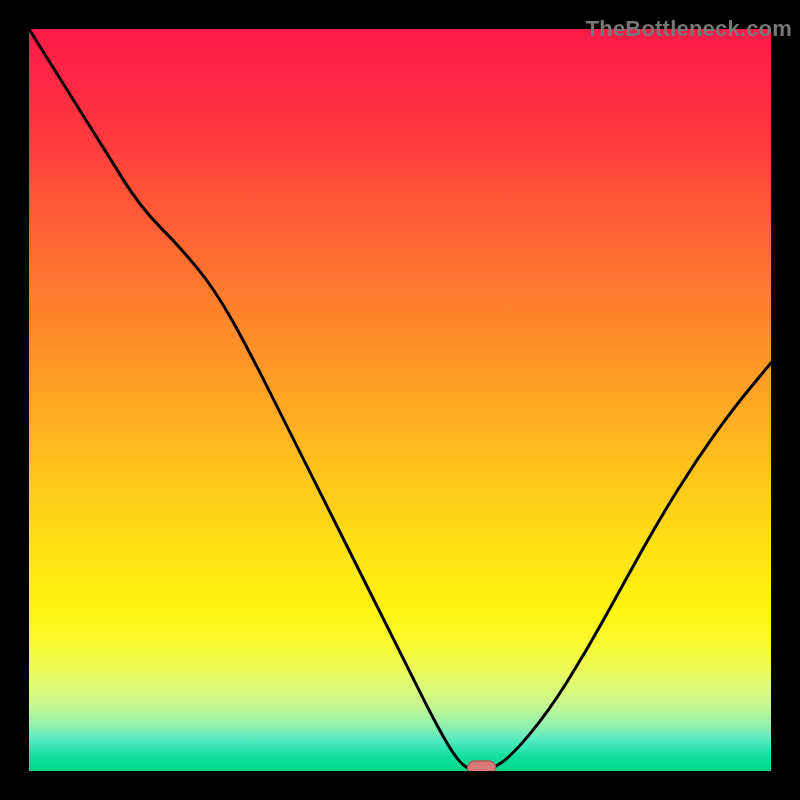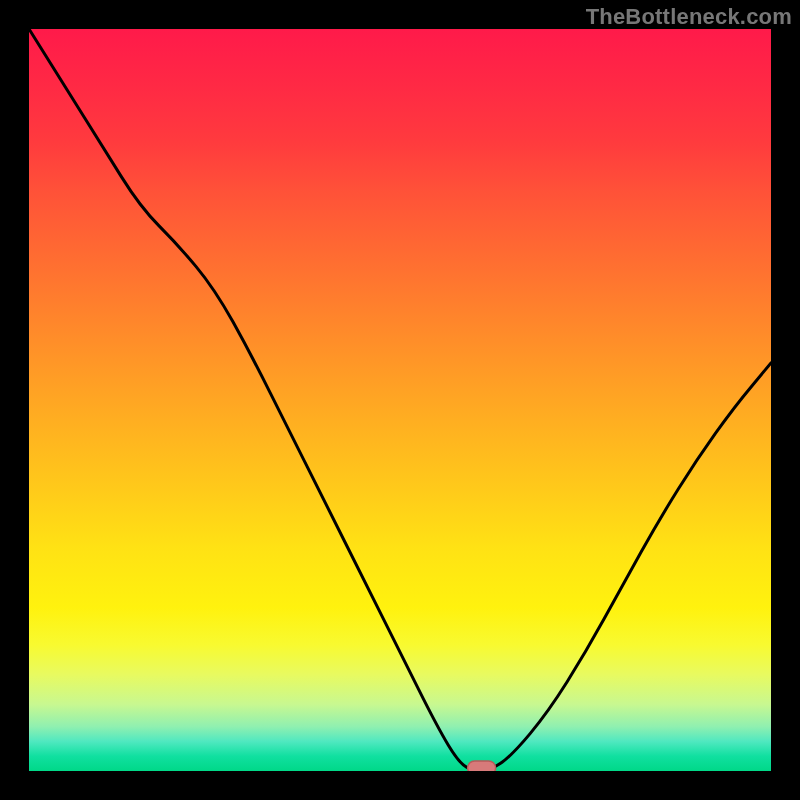--- a/index.html
+++ b/index.html
@@ -45,21 +45,21 @@
   }
   svg.curve {
     position: absolute;
     left: 0;
     top: 0;
     width: 742px;
     height: 742px;
   }
   .attribution {
     position: absolute;
-    top: 4px;
+    top: 16px;
     right: 8px;
     font-family: Arial, Helvetica, sans-serif;
     font-size: 22px;
     font-weight: 600;
     color: #777;
     letter-spacing: 0.2px;
   }
 </style>
 </head>
 <body>

